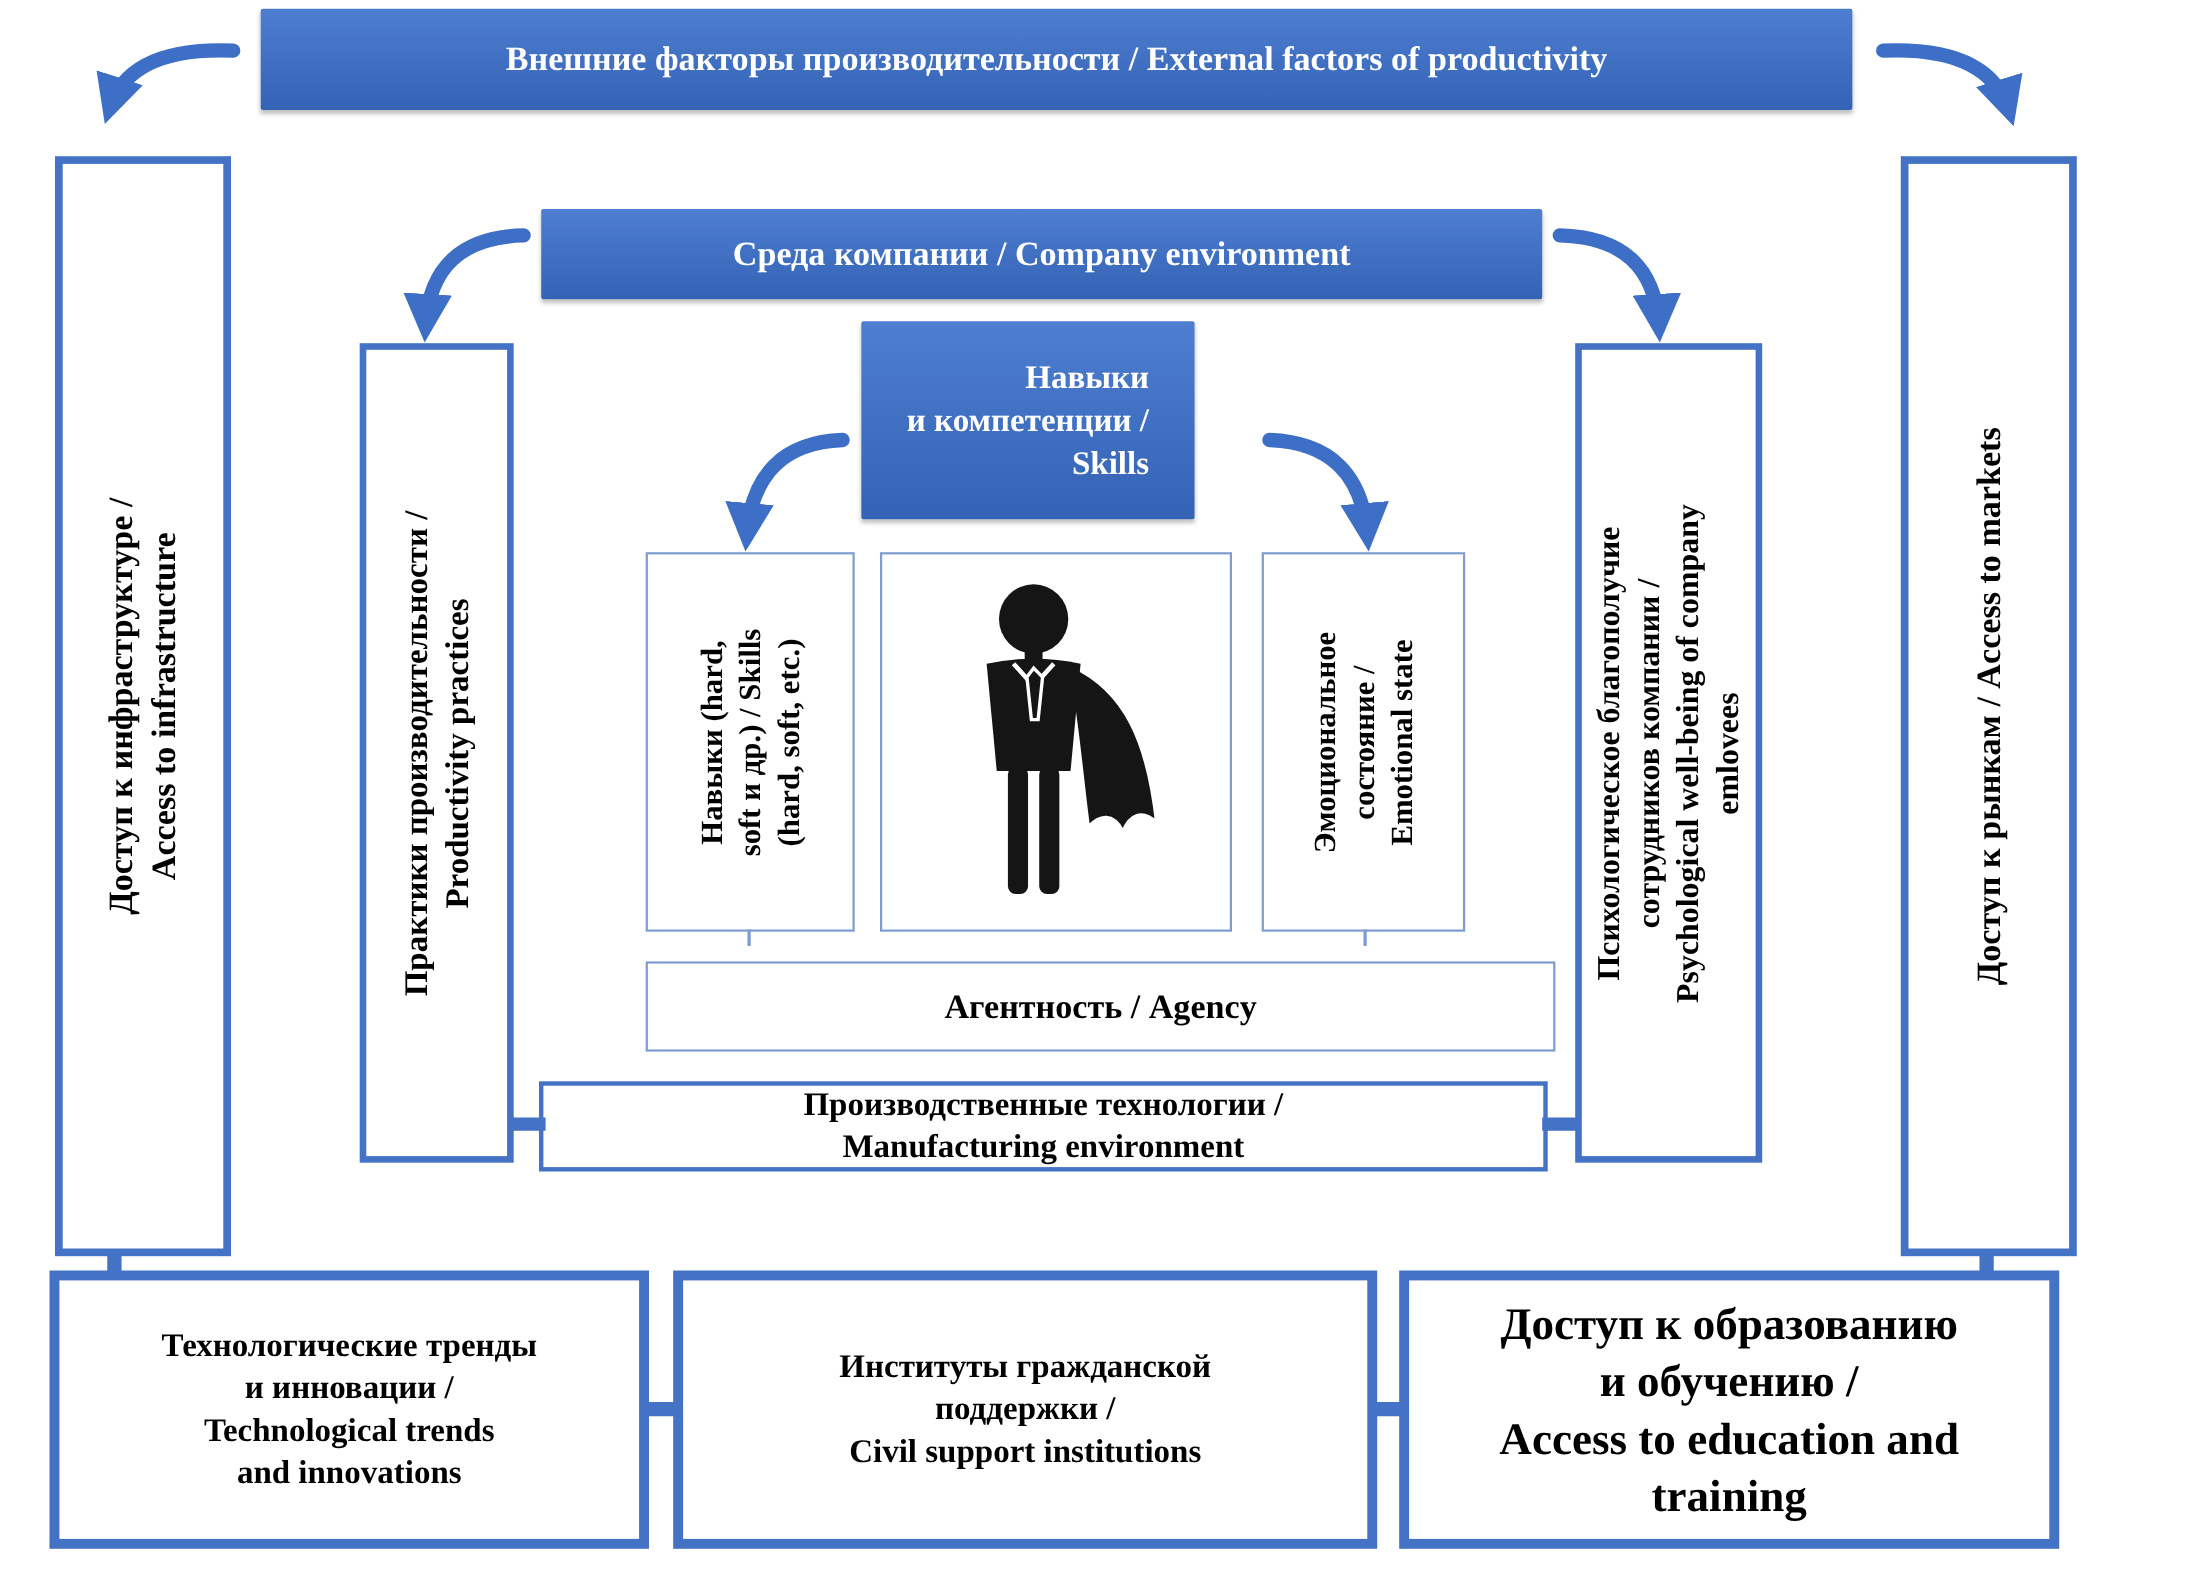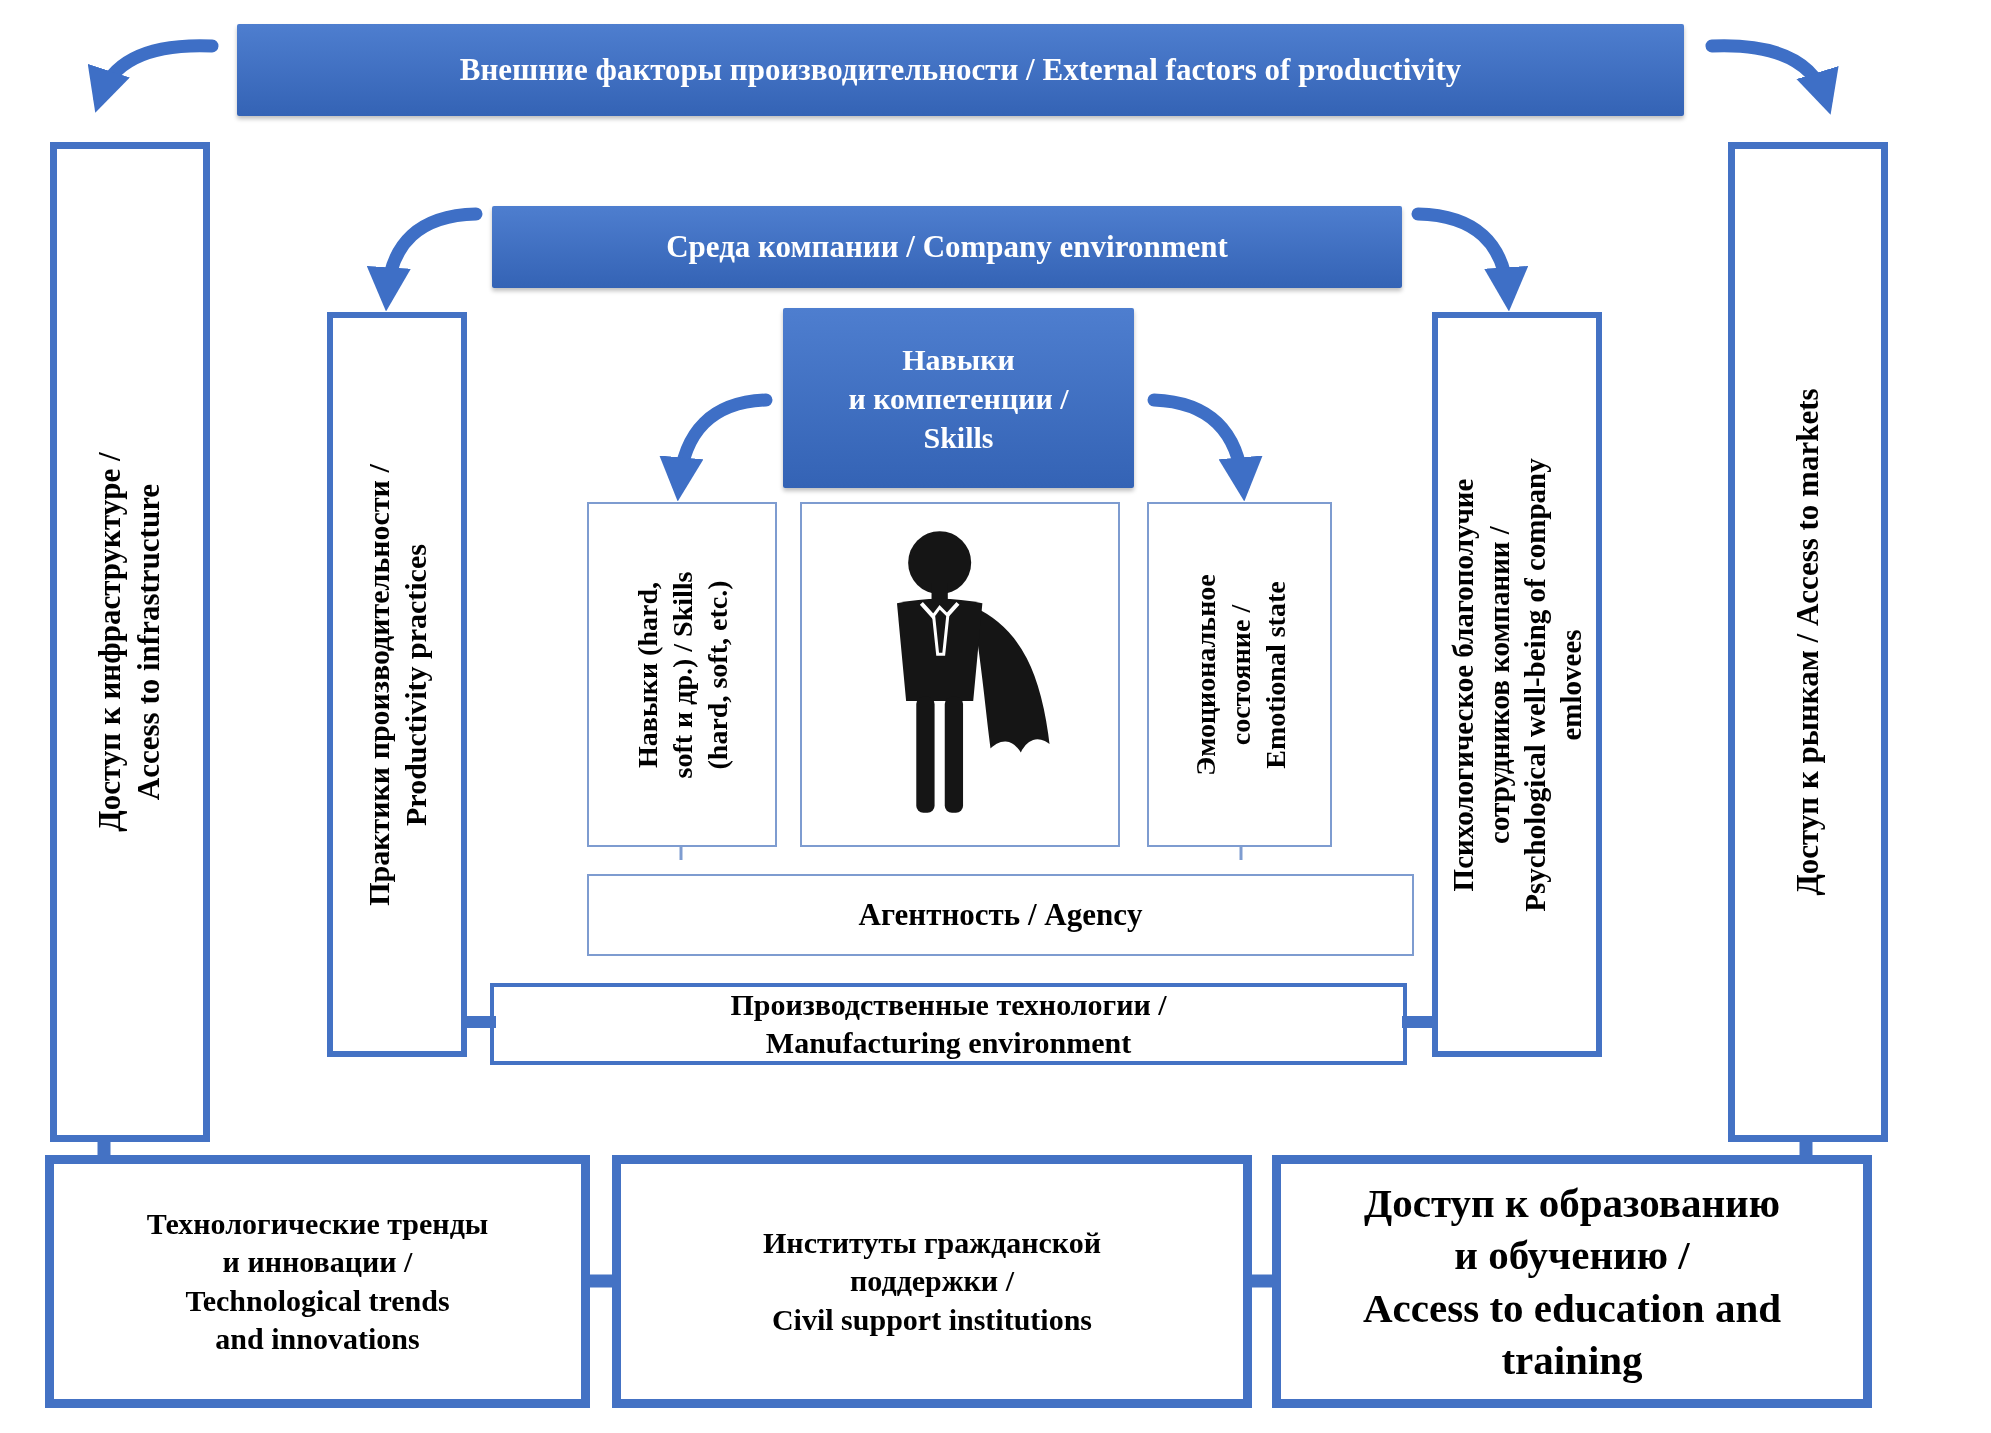--- a/index.html
+++ b/index.html
@@ -6,21 +6,20 @@
   html,body{background:#fff}
   body{font-family:"Liberation Serif","DejaVu Serif",serif;}
   .canvas{position:relative;width:1991px;height:1433px;background:#fff;overflow:hidden}
   .abs{position:absolute}
   .banner{
     background:linear-gradient(180deg,var(--banner-blue-top,#4E7ECF),var(--banner-blue-bottom,#3463B5));
     color:var(--text-on-banner,#fff);
     display:flex;align-items:center;justify-content:center;text-align:center;
     font-weight:700;white-space:pre-line;border-radius:2px;
     box-shadow:0 3px 4px rgba(0,0,0,.25);
-    margin-top:16px;
   }
   .wbox{
     background:#fff;border-style:solid;border-color:var(--accent-blue,#4472C4);
     display:flex;align-items:center;justify-content:center;text-align:center;
     font-weight:700;color:#000;white-space:pre-line;line-height:1.28;
   }
   .vwrap{position:absolute;background:#fff;border-style:solid;border-color:var(--accent-blue,#4472C4)}
   .vtext{
     position:absolute;left:50%;top:50%;
     transform:translate(-50%,-50%) rotate(-90deg);
@@ -53,21 +52,21 @@
 Productivity practices</div>
   </div>
 
   <div class="vwrap" style="left:1432px;top:312px;width:170px;height:745px;border-width:6px;">
     <div class="vtext" style="width:715px;height:152px;font-size:29px;">Психологическое благополучие
 сотрудников компании /
 Psychological well-being of company
 emlovees</div>
   </div>
 
-  <div class="abs banner" style="left:783px;top:292px;width:351px;height:180px;font-size:30px;line-height:1.3;">Навыки
+  <div class="abs banner" style="left:783px;top:292px;width:303px;height:180px;font-size:30px;line-height:1.3;text-align:right;">Навыки
 и компетенции /
 Skills</div>
 
   <div class="vwrap lightb" style="left:587px;top:502px;width:190px;height:345px;border-width:2px;">
     <div class="vtext" style="width:325px;height:178px;font-size:28px;">Навыки (hard,
 soft и др.) / Skills
 (hard, soft, etc.)</div>
   </div>
 
   <div class="abs wbox lightb" style="left:800px;top:502px;width:320px;height:345px;border-width:2px;">

